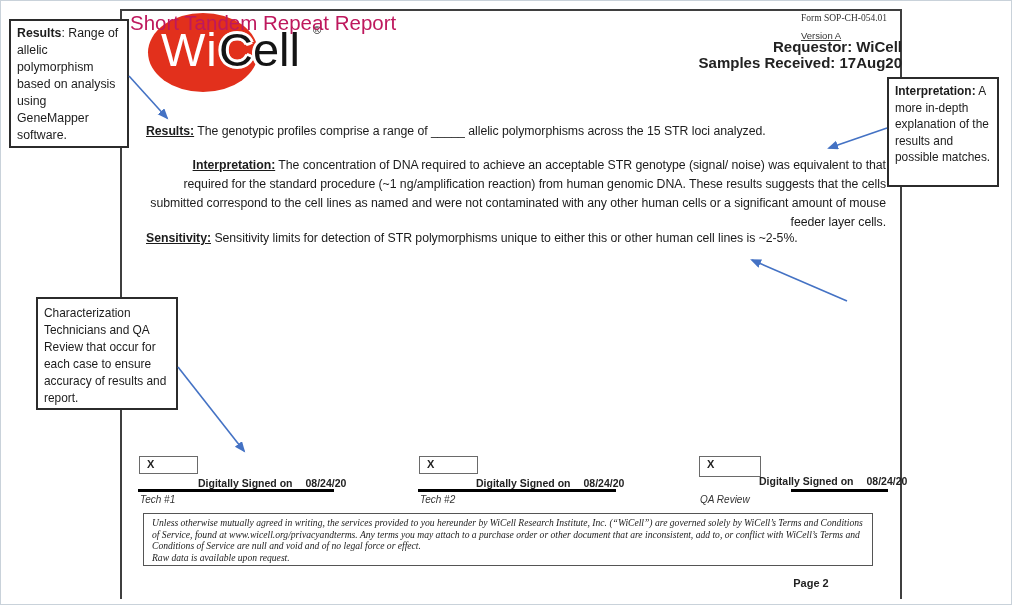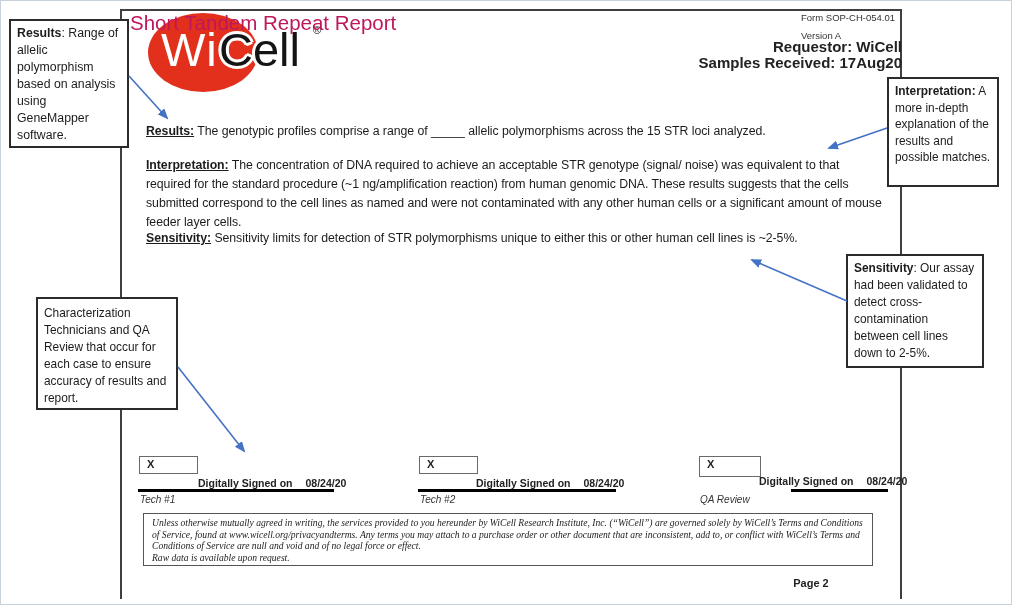--- a/index.html
+++ b/index.html
@@ -19,27 +19,27 @@
   .logo-wi{position:absolute;left:13px;top:10px;font-size:47px;color:#ffffff;letter-spacing:1px;font-weight:400;}
   .logo-cell{
     position:absolute;left:71px;top:10px;font-size:47px;color:#141414;font-weight:400;
     text-shadow:-2px -2px 0 #fff,2px -2px 0 #fff,-2px 2px 0 #fff,2px 2px 0 #fff,-3px 0 0 #fff,3px 0 0 #fff,0 3px 0 #fff,0 -3px 0 #fff;
   }
   .logo-reg{position:absolute;left:165px;top:12px;font-size:11px;color:#141414;}
   
   .title{position:absolute;left:129px;top:10px;width:782px;text-align:left;font-size:20.5px;color:#be185d;}
   .hmeta{position:absolute;left:119px;top:38px;width:782px;text-align:right;font-size:15px;font-weight:bold;line-height:15.5px;color:#222;}
   
-  .formnum{position:absolute;left:800px;top:11px;font-size:9.5px;color:#333;line-height:12px;}
-  .vernum{position:absolute;left:800px;top:29px;font-size:9.5px;color:#333;line-height:12px;}
+  .formnum{position:absolute;left:800px;top:11px;font-size:9.5px;color:#333;line-height:12px;font-family:Liberation Serif, serif;}
+  .vernum{position:absolute;left:800px;top:29px;font-size:9.5px;color:#333;line-height:12px;text-decoration:underline;}
   
   .para{position:absolute;left:145px;width:740px;font-size:12.3px;line-height:19px;color:#1c1c1c;letter-spacing:-0.05px;}
   .para b.lbl{text-decoration:underline;}
   .p-results{top:121px;}
-  .p-interp{top:155px;}
+  .p-interp{top:155px;text-align:right;}
   .p-sens{top:228px;}
   
   .callout{
     position:absolute;background:#ffffff;border:2px solid #2b2b2b;box-sizing:border-box;
     padding:4px 6px;font-size:12px;line-height:16.5px;color:#1c1c1c;z-index:4;
   }
   .co-results{left:8px;top:18px;width:120px;height:129px;font-size:12.3px;line-height:17px;}
   .co-interp{left:886px;top:76px;width:112px;height:110px;font-size:11.9px;line-height:16.5px;}
   .co-sens{left:845px;top:253px;width:138px;height:114px;font-size:11.9px;line-height:17px;}
   .co-char{left:35px;top:296px;width:142px;height:113px;font-size:11.9px;line-height:17px;padding-top:6px;}
@@ -106,23 +106,20 @@
   <div class="para p-sens">
     <b class="lbl">Sensitivity:</b><span> Sensitivity limits for detection of STR polymorphisms unique to either this or other human cell lines is ~2-5%.</span>
   </div>
 
   <div class="callout co-results">
     <b>Results</b><span>:  Range of allelic polymorphism based on analysis using GeneMapper software.</span>
   </div>
   <div class="callout co-interp">
     <b>Interpretation:</b><span> A more in-depth explanation of the results and possible matches.</span>
   </div>
-  <div class="callout co-sens">
-    <b>Sensitivity</b><span>:  Our assay had been validated to detect cross-contamination between cell lines down to 2-5%.</span>
-  </div>
   <div class="callout co-char">
     <span>Characterization Technicians and QA Review that occur for each case to ensure accuracy of results and report.</span>
   </div>
 
   <svg class="arrows" xmlns="http://www.w3.org/2000/svg">
     <defs>
       <marker id="ah" markerWidth="12" markerHeight="10" refX="9" refY="4.5" orient="auto" markerUnits="userSpaceOnUse">
         <path d="M0,0 L11,4.5 L0,9 z" fill="#4472c4"></path>
       </marker>
     </defs>

